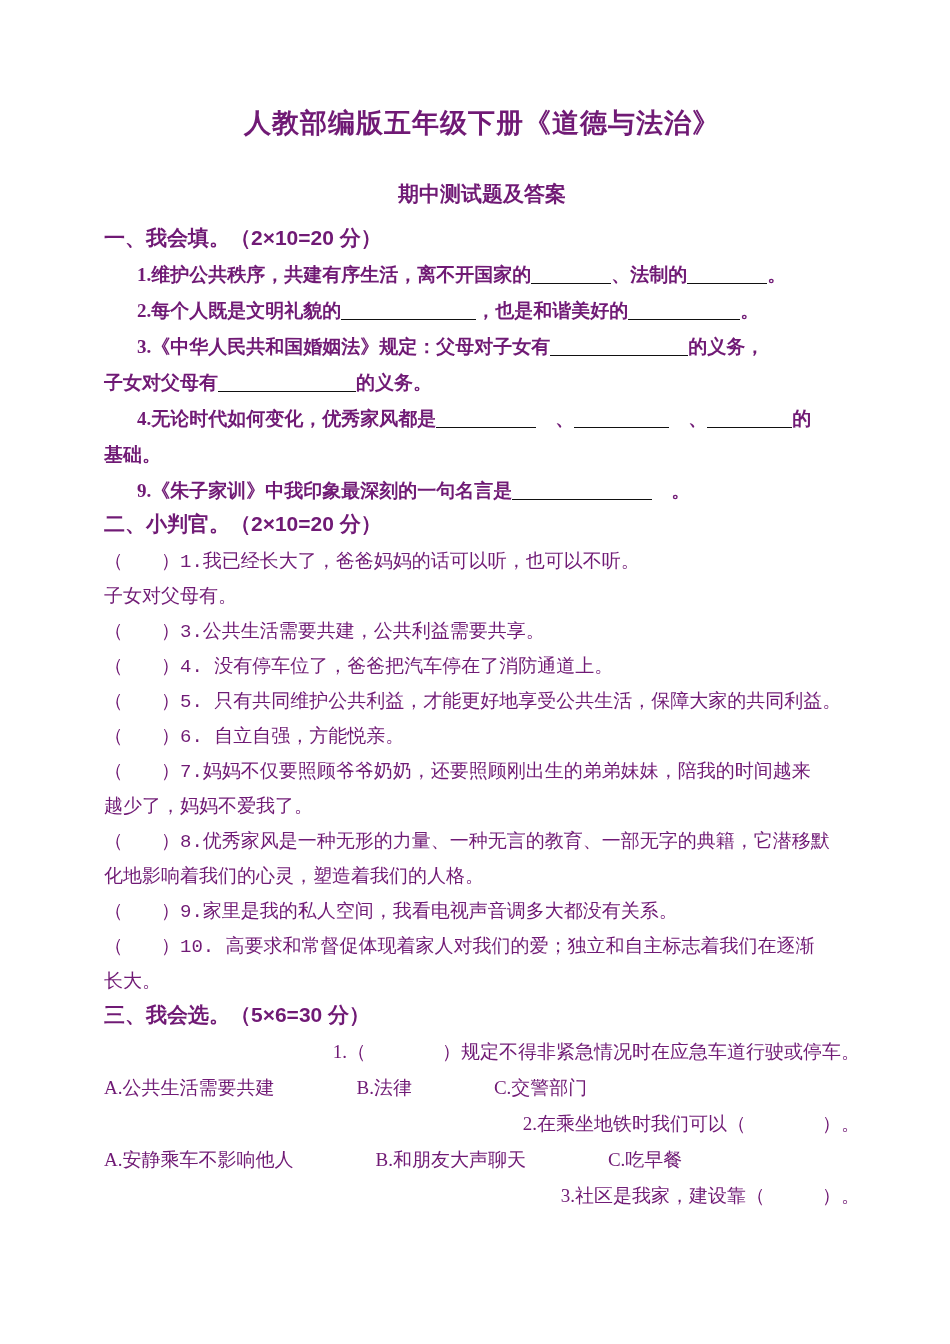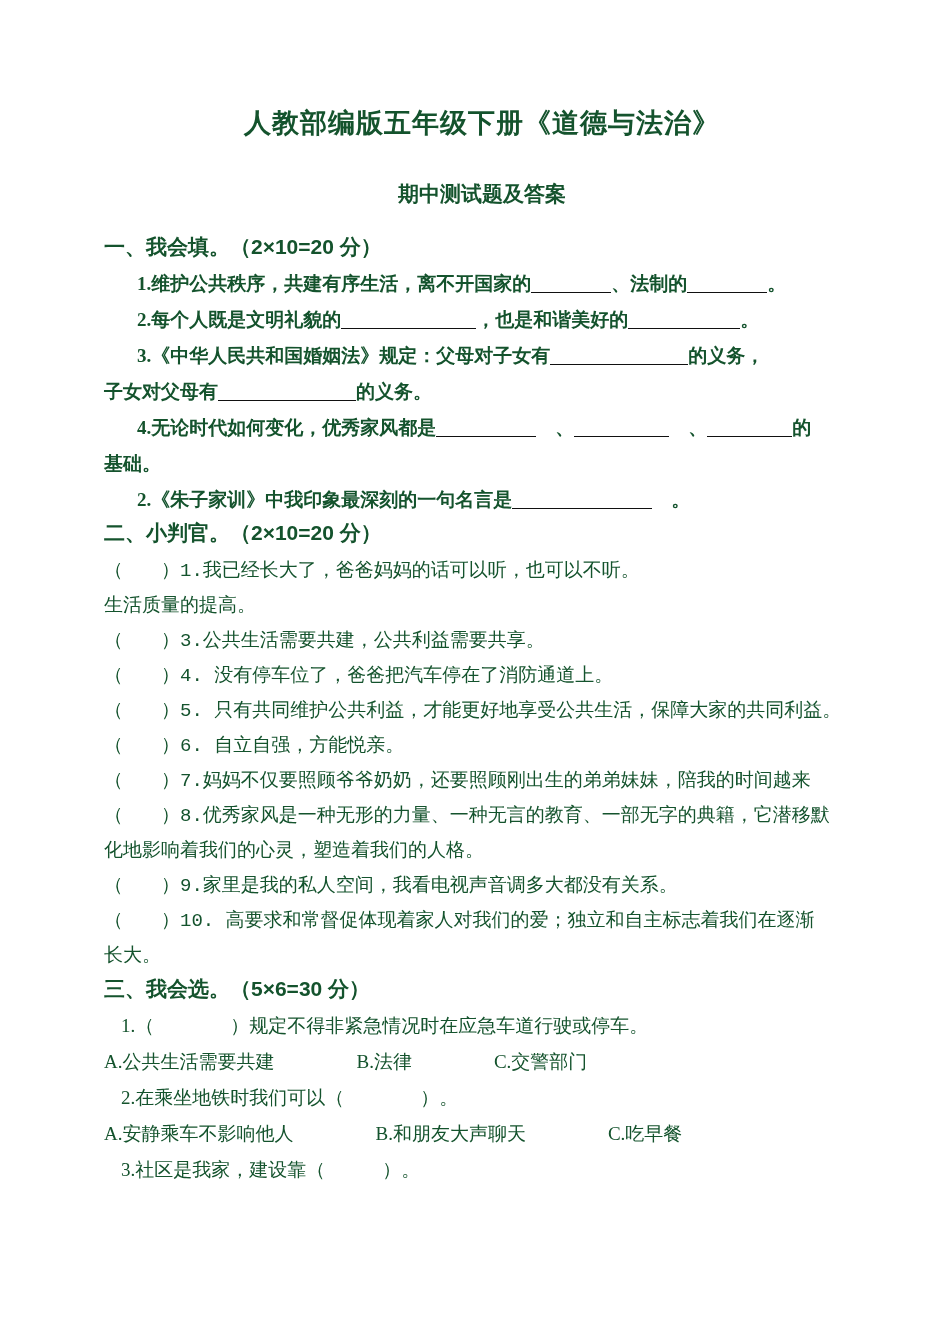--- a/index.html
+++ b/index.html
@@ -9,21 +9,21 @@
   }
   .page {
     position: relative;
     width: 950px;
     height: 1344px;
     margin: 0 auto;
     background: #ffffff;
     box-sizing: border-box;
     padding: 0 90px 0 104px;
     overflow: hidden;
-    color: #14532d;
+    color: #701a75;
     font-family: "Liberation Serif", "DejaVu Serif", serif;
     font-size: 19px;
   }
   .doc-title {
     margin: 106px 0 0 0;
     text-align: center;
     font-family: "Liberation Sans", "DejaVu Sans", sans-serif;
     font-weight: 700;
     font-size: 27px;
     line-height: 34px;
@@ -39,36 +39,36 @@
     line-height: 28px;
     white-space: nowrap;
   }
   .sec-h {
     font-family: "Liberation Sans", "DejaVu Sans", sans-serif;
     font-weight: 700;
     font-size: 21px;
     line-height: 30px;
     white-space: nowrap;
   }
-  .sec-h.first { margin-top: 24px; }
+  .sec-h.first { margin-top: 15px; }
   .block { margin: 0; }
   .block-fill { margin-top: 4px; font-weight: bold; }
   .block-judge { margin-top: 6px; }
   .block-choice { margin-top: 4px; }
   .block p,
   .jitem .jline,
   .block .line {
     display: block;
     margin: 0;
     line-height: 36px;
     white-space: nowrap;
   }
   .block-judge .jline { line-height: 35px; font-family: Liberation Mono, monospace; }
   .ind { text-indent: 33px; }
-  .ind-sm { text-indent: 17px; }
+  .ind-sm { text-indent: 17px; text-align: right; }
   .blank {
     display: inline-block;
     height: 1em;
     margin-bottom: -3px;
     border-bottom: 1.6px solid #111111;
   }
   .w80  { width: 80px; }
   .w85  { width: 85px; }
   .w95  { width: 95px; }
   .w100 { width: 100px; }
@@ -87,50 +87,51 @@
   <div class="doc-subtitle">期中测试题及答案</div>
 
   <div class="sec-h first">一、我会填。（2×10=20 分）</div>
   <div class="block block-fill">
     <p class="ind"><span>1.维护公共秩序，共建有序生活，离不开国家的</span><span class="blank w80"></span><span>、法制的</span><span class="blank w80"></span><span>。</span></p>
     <p class="ind"><span>2.每个人既是文明礼貌的</span><span class="blank w135"></span><span>，也是和谐美好的</span><span class="blank w112"></span><span>。</span></p>
     <p class="ind"><span>3.《中华人民共和国婚姻法》规定：父母对子女有</span><span class="blank w138"></span><span>的义务，</span></p>
     <p><span>子女对父母有</span><span class="blank w138"></span><span>的义务。</span></p>
     <p class="ind"><span>4.无论时代如何变化，优秀家风都是</span><span class="blank w100"></span><span>　、</span><span class="blank w95"></span><span>　、</span><span class="blank w85"></span><span>的</span></p>
     <p>基础。</p>
-    <p class="ind"><span>2.《朱子家训》中我印象最深刻的一句名言是</span><span class="blank w140"></span><span>　。</span></p>
+    <p class="ind"><span>9.《朱子家训》中我印象最深刻的一句名言是</span><span class="blank w140"></span><span>　。</span></p>
   </div>
 
   <div class="sec-h">二、小判官。（2×10=20 分）</div>
   <div class="block block-judge">
     <div class="jitem">
         <span class="jline">（　　）1.我已经长大了，爸爸妈妈的话可以听，也可以不听。</span>
         <span class="jline"></span>
       </div>
     <div class="jitem">
-        <span class="jline">生活质量的提高。</span>
+        <span class="jline">子女对父母有。</span>
       </div>
     <div class="jitem">
         <span class="jline">（　　）3.公共生活需要共建，公共利益需要共享。</span>
         <span class="jline"></span>
       </div>
     <div class="jitem">
         <span class="jline">（　　）4. 没有停车位了，爸爸把汽车停在了消防通道上。</span>
         <span class="jline"></span>
       </div>
     <div class="jitem">
         <span class="jline">（　　）5. 只有共同维护公共利益，才能更好地享受公共生活，保障大家的共同利益。</span>
         <span class="jline"></span>
       </div>
     <div class="jitem">
         <span class="jline">（　　）6. 自立自强，方能悦亲。</span>
         <span class="jline"></span>
       </div>
     <div class="jitem">
         <span class="jline">（　　）7.妈妈不仅要照顾爷爷奶奶，还要照顾刚出生的弟弟妹妹，陪我的时间越来</span>
+        <span class="jline">越少了，妈妈不爱我了。</span>
       </div>
     <div class="jitem">
         <span class="jline">（　　）8.优秀家风是一种无形的力量、一种无言的教育、一部无字的典籍，它潜移默</span>
         <span class="jline">化地影响着我们的心灵，塑造着我们的人格。</span>
       </div>
     <div class="jitem">
         <span class="jline">（　　）9.家里是我的私人空间，我看电视声音调多大都没有关系。</span>
         <span class="jline"></span>
       </div>
     <div class="jitem">

